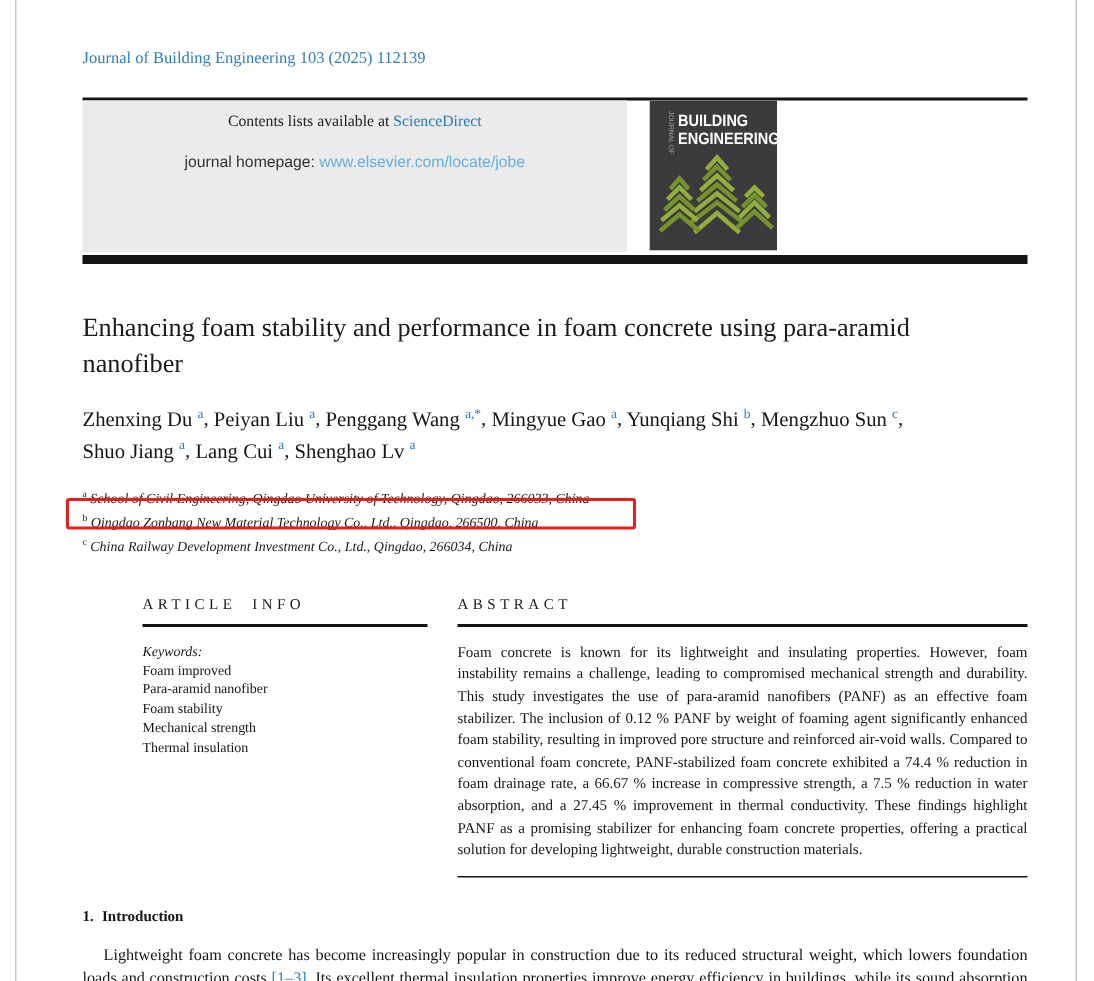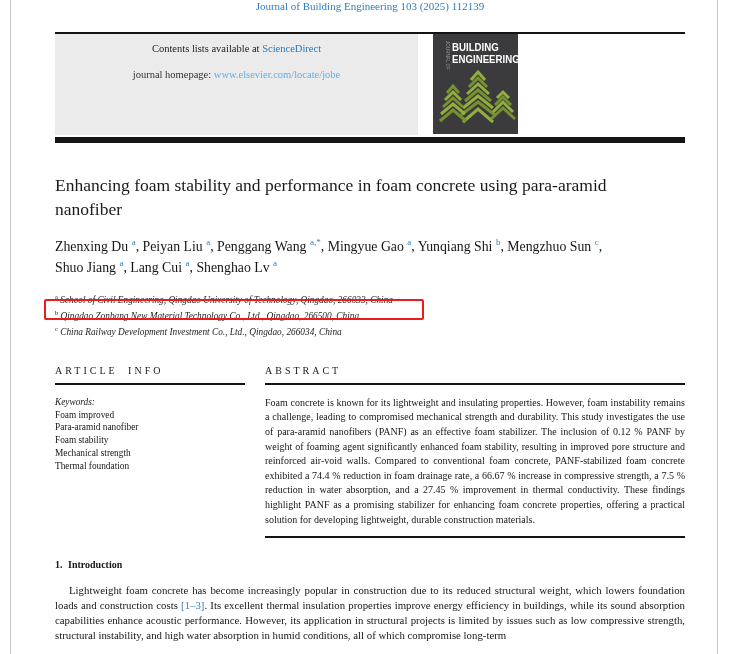--- a/index.html
+++ b/index.html
@@ -2,46 +2,46 @@
 <html><head>
 <meta charset="utf-8">
 <style>
   * { margin:0; padding:0; box-sizing:border-box; }
   html,body { width:729px; height:654px; background:#ffffff; overflow:hidden;
     font-family:"Liberation Serif","DejaVu Serif",serif; color:#161616; }
   .page-edge { position:absolute; top:0; bottom:0; width:1px; background:#c9c9c9; }
   #edge-left { left:10px; } #edge-right { left:717px; }
   .content { position:absolute; left:55px; top:0; width:630px; }
 
-  .citation { text-align:center; font-size:11px; color:#2f7ebc; }
+  .citation { margin-top:33px; text-align:left; font-size:11px; color:#2f7ebc; }
 
   .rule-top { margin-top:20px; height:2px; background:#141414; }
   .header-row { display:flex; height:101px; align-items:stretch; }
   .logo-box { width:108px; display:flex; flex-direction:column; align-items:center; justify-content:flex-end; padding-bottom:1px; background:#fff; }
   .elsevier-text { color:#e87a24; font-size:15px; letter-spacing:.5px; margin-top:-3px; }
   .center-box { width:363px; background:#ebebeb; text-align:center; padding-top:9px; }
   .contents-line { font-size:10.5px; color:#222; }
   .sd-link { color:#2878b8; text-decoration:none; }
   .journal-title { font-size:17.5px; margin-top:10px; letter-spacing:.3px; color:#111; }
-  .homepage-line { font-family:Liberation Serif, serif; font-size:10.5px; margin-top:15px; color:#333; }
+  .homepage-line { font-family:Liberation Sans, sans-serif; font-size:10.5px; margin-top:15px; color:#333; }
   .homepage-url { color:#64aee4; text-decoration:none; }
   .cover-box { width:67px; height:100px; margin-left:15px; }
   .header-bar { margin-top:2px; height:6px; background:#141414; }
 
   .article-title { margin-top:31px; font-size:17.5px; line-height:23.5px; width:585px; color:#1a1a1a; }
   .authors { margin-top:13px; font-size:13.8px; line-height:17.5px; width:572px; }
   .authors sup { color:#2f7ebc; font-size:9px; }
 
   .affiliations { margin-top:15px; position:relative; font-size:9.3px; font-style:italic; line-height:11.6px; color:#1c1c1c; }
   .affiliations sup { font-size:6.5px; font-style:normal; }
   .red-frame { position:absolute; left:-11px; top:8px; width:380px; height:21px;
     border:2.5px solid #ec1c1c; border-radius:2px; z-index:3; pointer-events:none; }
 
   .info-section { margin-top:27px; display:flex; gap:20px; }
-  .col-left { width:190px; }
+  .col-left { width:190px;margin-left:40px; }
   .col-right { flex:1; }
   .sec-header { font-size:10px; letter-spacing:3px; word-spacing:5px; color:#1a1a1a; }
   .sec-rule { margin-top:7px; height:1.5px; background:#141414; }
   .keywords { margin-top:11px; font-size:9.3px; line-height:12.8px; }
   .kw-label { font-style:italic; }
   .abstract { margin-top:11px; font-size:10px; line-height:14.6px; text-align:justify; }
   .bottom-rule { margin-top:9px; height:1.5px; background:#141414; }
 
   .intro-heading { margin-top:21px; font-size:10px; font-weight:bold; word-spacing:3px;font-family:Liberation Serif, serif; }
   .intro-text { margin-top:13px; font-size:10.8px; line-height:15px; text-align:justify; text-indent:14px; }
@@ -121,21 +121,21 @@
     <div class="col-left">
       <div class="sec-header">ARTICLE INFO</div>
       <div class="sec-rule"></div>
       <div class="keywords">
         <div class="kw-label">Keywords:</div>
         <div id="kw-items">
             <div>Foam improved</div>
             <div>Para-aramid nanofiber</div>
             <div>Foam stability</div>
             <div>Mechanical strength</div>
-            <div>Thermal foundation</div>
+            <div>Thermal insulation</div>
           </div>
       </div>
     </div>
     <div class="col-right">
       <div class="sec-header">ABSTRACT</div>
       <div class="sec-rule"></div>
       <div class="abstract">Foam concrete is known for its lightweight and insulating properties. However, foam instability remains a challenge, leading to compromised mechanical strength and durability. This study investigates the use of para-aramid nanofibers (PANF) as an effective foam stabilizer. The inclusion of 0.12 % PANF by weight of foaming agent significantly enhanced foam stability, resulting in improved pore structure and reinforced air-void walls. Compared to conventional foam concrete, PANF-stabilized foam concrete exhibited a 74.4 % reduction in foam drainage rate, a 66.67 % increase in compressive strength, a 7.5 % reduction in water absorption, and a 27.45 % improvement in thermal conductivity. These findings highlight PANF as a promising stabilizer for enhancing foam concrete properties, offering a practical solution for developing lightweight, durable construction materials.</div>
       <div class="bottom-rule"></div>
     </div>
   </div>

